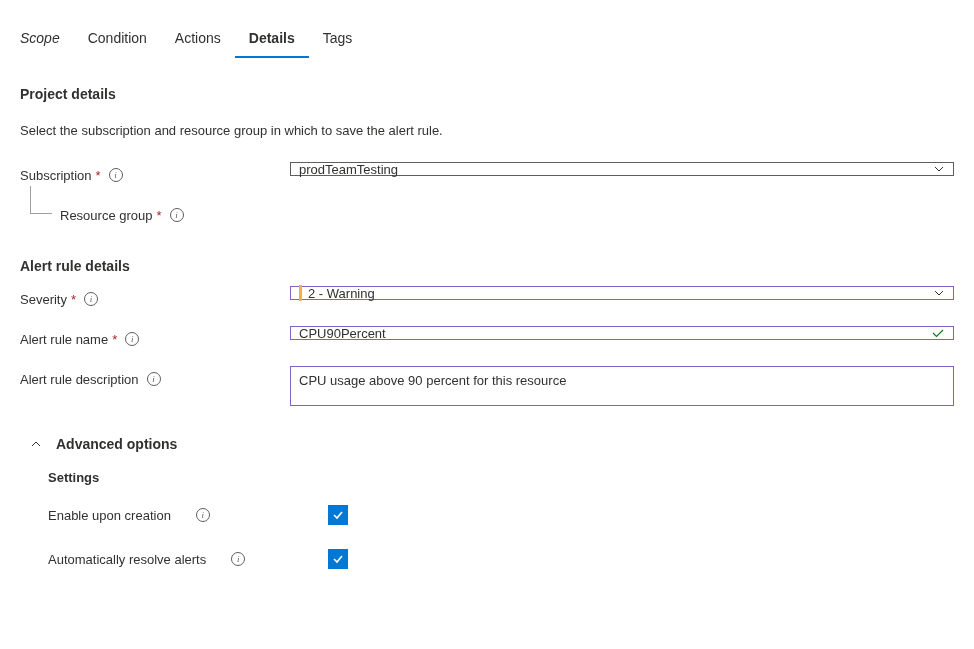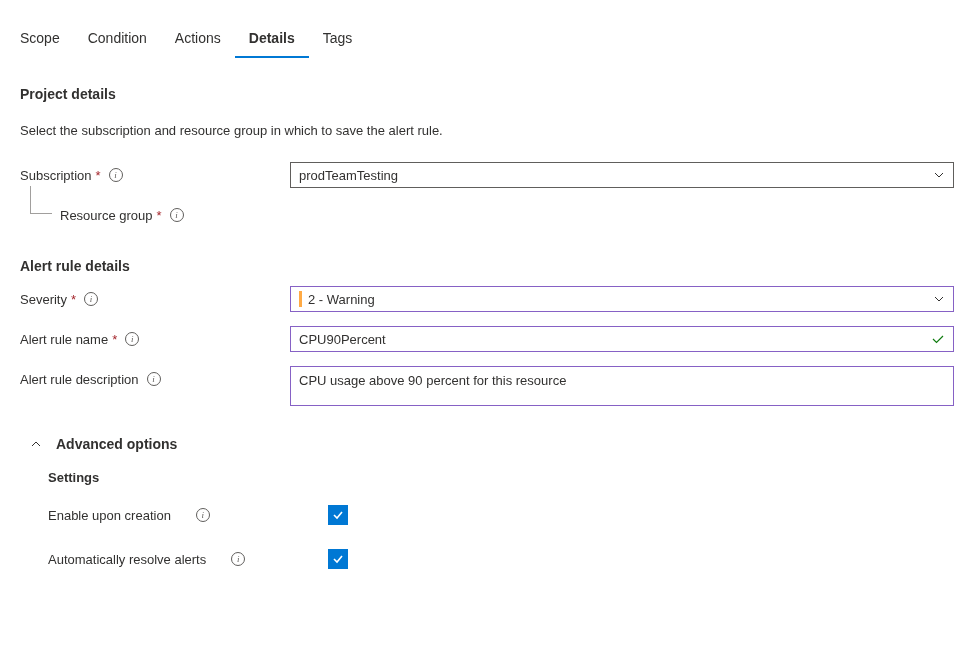--- a/index.html
+++ b/index.html
@@ -18,21 +18,21 @@
     border-bottom: none;
     margin-bottom: 28px;
   }
   .tab {
     padding: 10px 14px;
     cursor: pointer;
     color: #323130;
     font-size: 14px;
     border-bottom: 2px solid transparent;
   }
-  .tab:first-child { padding-left: 0; }
+  .tab:first-child { padding-left: 0; font-style: italic; }
   .tab.active {
     font-weight: 600;
     border-bottom: 2px solid #0078d4;
   }
   .section-title {
     font-weight: 600;
     font-size: 14px;
     margin-bottom: 6px;
     margin-top: 16px;
   }
@@ -86,21 +86,21 @@
     cursor: pointer;
     line-height: 1;
   }
   .input-col {
     flex: 1;
     max-width: 670px;
   }
   .field-box {
     position: relative;
     border: 1px solid #605e5c;
-    height: 26px;
+    height: 14px;
     display: flex;
     align-items: center;
     padding: 0 30px 0 8px;
     font-size: 13px;
     background: #fff;
   }
   .field-box.purple { border-color: #8661c5; }
   .chevron-down {
     position: absolute;
     right: 8px;

